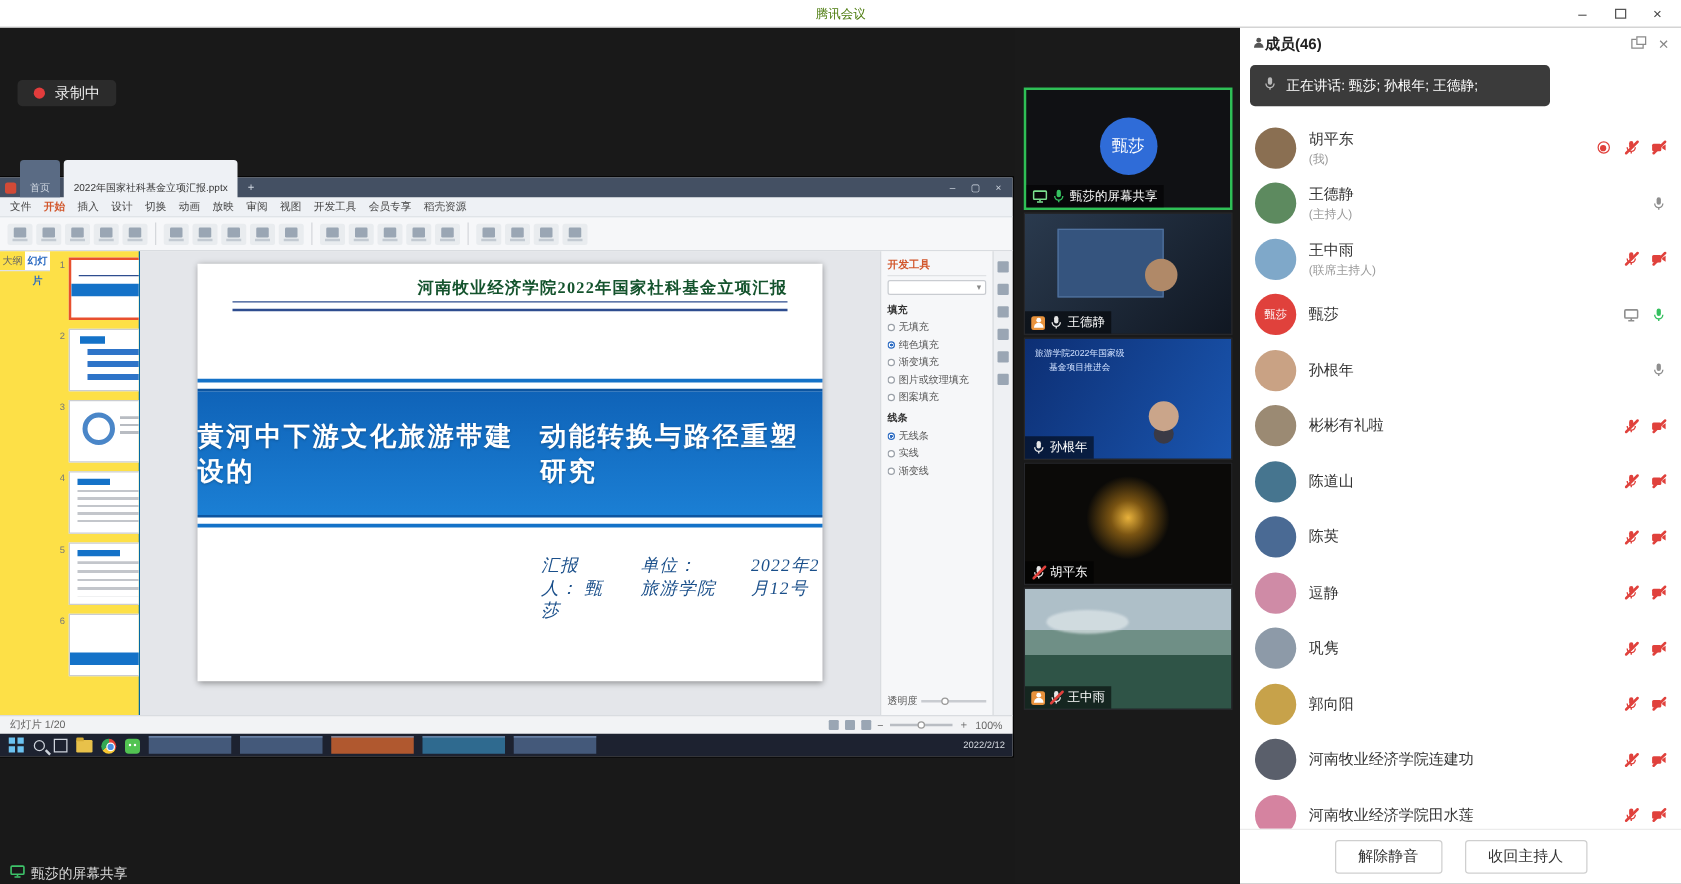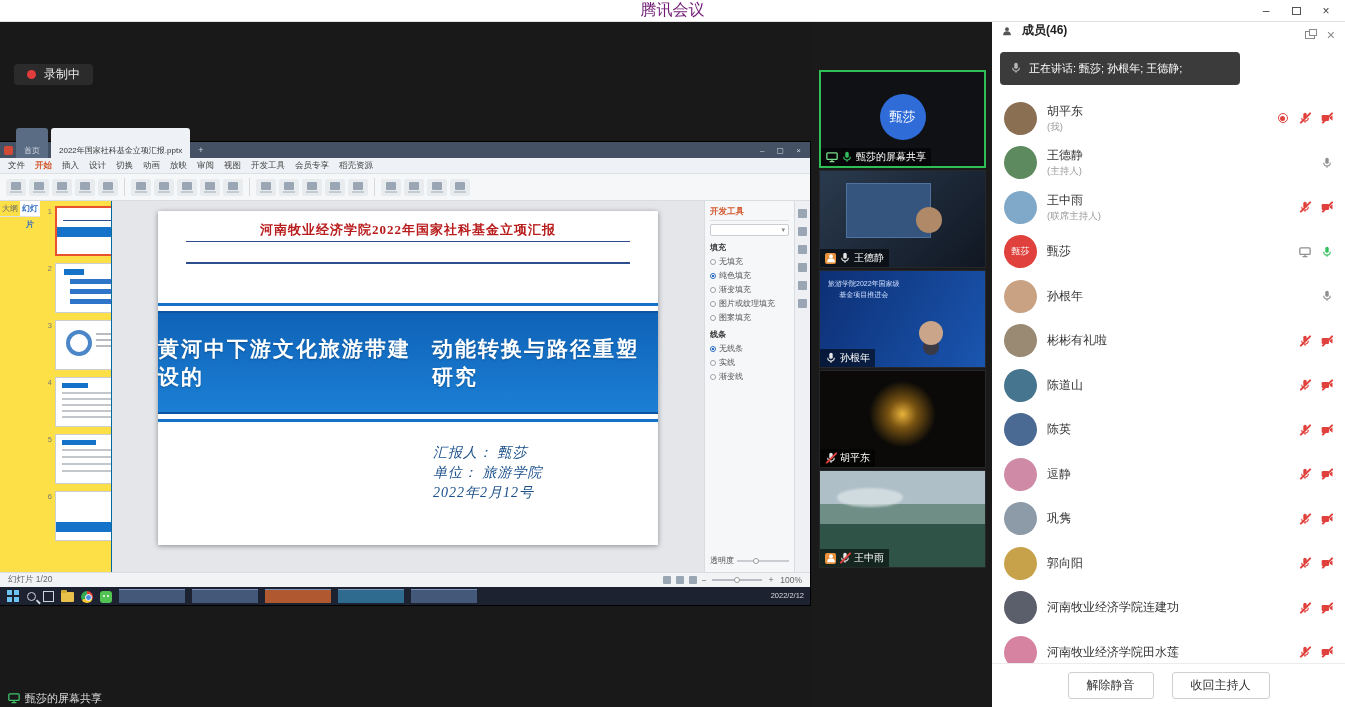--- a/index.html
+++ b/index.html
@@ -1,21 +1,21 @@
 <!DOCTYPE html>
 <html><head>
 <meta charset="utf-8">
 <style>
 *{margin:0;padding:0;box-sizing:border-box}
 html,body{width:1345px;height:707px;overflow:hidden;background:#111;font-family:"Liberation Sans","DejaVu Sans",sans-serif}
 .app{position:relative;width:1345px;height:707px;background:#191919}
 
 
 .titlebar{position:absolute;top:0;left:0;right:0;height:22px;background:#fff;border-bottom:1px solid #e2e2e2;display:flex;align-items:center;justify-content:center;z-index:50}
-.titlebar .title{font-size:16px;color:#701a75}
+.titlebar .title{font-size:10px;color:#4d7c0f}
 .win-controls{position:absolute;right:4px;top:0;height:22px;display:flex}
 .win-btn{width:30px;height:22px;display:flex;align-items:center;justify-content:center;font-size:12px;color:#444;cursor:pointer}
 .sq{width:9px;height:8px;border:1px solid #555;display:inline-block}
 
 .main{position:absolute;top:22px;left:0;right:0;bottom:0;display:flex;background:#1a1a1a}
 
 
 .stage{position:relative;width:812px;height:100%;flex:none;background:#191919}
 .record-badge{position:absolute;left:14px;top:42px;background:#2b2b2b;border-radius:4px;padding:2px 13px;display:flex;align-items:center;gap:8px;z-index:5}
 .record-badge .dot{width:9px;height:9px;border-radius:50%;background:#e23c3c}
@@ -56,28 +56,28 @@
 #thumb-list .thumb:nth-child(3) .mini::before{content:'';position:absolute;left:10px;top:9px;width:18px;height:18px;border:4px solid #4a86c8;border-radius:50%}
 #thumb-list .thumb:nth-child(3) .mini::after{content:'';position:absolute;left:40px;right:8px;top:12px;height:16px;background:repeating-linear-gradient(to bottom,#b8bcc2 0 2px,rgba(0,0,0,0) 2px 6px)}
 #thumb-list .thumb:nth-child(4) .mini::before{content:'';position:absolute;left:6px;top:5px;width:26px;height:5px;background:#1472c8}
 #thumb-list .thumb:nth-child(4) .mini::after{content:'';position:absolute;left:6px;right:6px;top:14px;bottom:6px;background:repeating-linear-gradient(to bottom,#c3c6cb 0 2px,rgba(0,0,0,0) 2px 6px)}
 #thumb-list .thumb:nth-child(5) .mini::before{content:'';position:absolute;left:6px;top:5px;width:34px;height:5px;background:#1472c8}
 #thumb-list .thumb:nth-child(5) .mini::after{content:'';position:absolute;left:6px;right:6px;top:14px;bottom:6px;background:repeating-linear-gradient(to bottom,#c3c6cb 0 2px,rgba(0,0,0,0) 2px 7px)}
 #thumb-list .thumb:nth-child(6) .mini::after{content:'';position:absolute;left:0;right:0;bottom:8px;height:10px;background:#1472c8}
 
 .ppt-canvas{flex:1;background:#e4e6ea;display:flex;align-items:flex-start;justify-content:center;overflow:hidden;position:relative}
 .slide{width:500px;height:334px;margin-top:10px;background:#fff;box-shadow:0 1px 5px rgba(0,0,0,.4);position:relative}
-.slide-header{position:absolute;top:10px;left:28px;right:28px;text-align:center;font-family:"Liberation Serif","DejaVu Serif",serif;font-weight:bold;font-size:13px;color:#b91c1c;letter-spacing:1px;padding-bottom:20px;border-bottom:2px solid #2e4d8f}
+.slide-header{position:absolute;top:10px;left:28px;right:28px;text-align:right;font-family:"Liberation Serif","DejaVu Serif",serif;font-weight:bold;font-size:13px;color:#14532d;letter-spacing:1px;padding-bottom:5px;border-bottom:2px solid #2e4d8f}
 .slide-header::after{content:'';display:block;height:1px;background:#2e4d8f;margin-top:2px}
 .rule{position:absolute;left:0;right:0;height:3px;background:#1472c8}
 .rule.top{top:92px}
 .rule.bottom{top:208px}
 .banner{position:absolute;top:100px;left:0;right:0;height:103px;background:linear-gradient(180deg,#0f63b8,#1b7fd4);border-top:2px solid #0d55a0;border-bottom:2px solid #0d55a0;display:flex;align-items:center;justify-content:center;gap:7px}
 .banner div{color:#fff;font-size:21px;font-weight:bold;letter-spacing:2px;text-shadow:0 1px 2px rgba(0,0,0,.25)}
-.slide-meta{position:absolute;top:233px;left:55%;display:flex;flex-direction:column;gap:2px}
+.slide-meta{position:absolute;top:233px;left:55%;display:flex;flex-direction:row;gap:26px}
 .slide-meta div{font-family:"Liberation Serif","DejaVu Serif",serif;font-style:italic;color:#1a4f8a;font-size:14px;letter-spacing:1px}
 
 .ppt-props{width:90px;background:#f6f7f9;border-left:1px solid #d9dce0;font-size:8px;color:#555;padding:5px 5px 6px;display:flex;flex-direction:column;gap:3px;flex:none;overflow:hidden}
 .pp-title{color:#d2572c;font-weight:bold;font-size:8.5px;border-bottom:1px solid #e0e2e5;padding-bottom:2px}
 .pp-select{height:12px;background:#fff;border:1px solid #c9ccd1;border-radius:2px;display:flex;align-items:center;justify-content:flex-end;padding:0 3px;color:#888;font-size:7px}
 .pp-sec{font-weight:bold;color:#333;margin-top:3px}
 .pp-opt{display:flex;align-items:center;gap:3px;white-space:nowrap;overflow:hidden}
 .radio{width:6px;height:6px;border:1px solid #9aa0a8;border-radius:50%;flex:none;background:#fff}
 .radio.checked{border-color:#2a6ac2;background:radial-gradient(circle,#2a6ac2 0 40%,#fff 45%)}
 .pp-slider{margin-top:auto;display:flex;align-items:center;gap:3px}
@@ -121,21 +121,21 @@
 .v-slide-video{background:linear-gradient(120deg,#0d2f74,#1a56b0)}
 .v-slide-video::after{content:'';position:absolute;left:60%;top:52%;width:24px;height:24px;border-radius:50%;background:#caa58a;box-shadow:0 14px 0 -4px #3a3a46}
 .v-night-lights{background:#0b0a08}
 .v-night-lights::before{content:'';position:absolute;inset:0;background:radial-gradient(circle at 50% 45%,#e8b23c 0,#7a5412 14%,rgba(0,0,0,0) 34%)}
 .v-landscape{background:linear-gradient(#aebfc8 0 34%,#6f8f86 34% 55%,#2f5447 55% 100%)}
 .v-landscape::before{content:'';position:absolute;left:10%;top:18%;width:40%;height:20%;background:#dfe7ea;border-radius:50%;filter:blur(1px);opacity:.7}
 .v-avatar-dark{background:#121318}
 
 
 .member-panel{width:353px;flex:none;background:#fff;position:relative}
-.mp-header{height:26px;display:flex;padding:0 10px;gap:10px}
+.mp-header{height:26px;display:flex;align-items:center;padding:0 10px;gap:0}
 .mp-title{font-size:12px;font-weight:bold;color:#222}
 .mp-actions{margin-left:auto;display:flex;align-items:center;gap:12px}
 .icon-popout{width:10px;height:8px;border:1px solid #8a8a8a;position:relative;display:inline-block}
 .icon-popout::after{content:'';position:absolute;right:-3px;top:-3px;width:6px;height:5px;border:1px solid #8a8a8a;background:#fff}
 .mp-close{font-size:14px;color:#888;line-height:1;cursor:pointer}
 .toast{position:absolute;left:8px;top:30px;width:240px;background:rgba(38,38,38,.9);border-radius:4px;color:#fff;font-size:11px;padding:9px 10px;display:flex;gap:7px;align-items:center;z-index:6}
 .mp-list{position:absolute;top:74px;left:0;right:0;bottom:32px;overflow:hidden}
 .m-row{height:44.5px;display:flex;align-items:center;padding:0 12px;gap:10px}
 .m-avatar{width:33px;height:33px;border-radius:50%;flex:none;display:flex;align-items:center;justify-content:center;color:#fff;font-size:9px}
 .m-info{flex:1;min-width:0}

